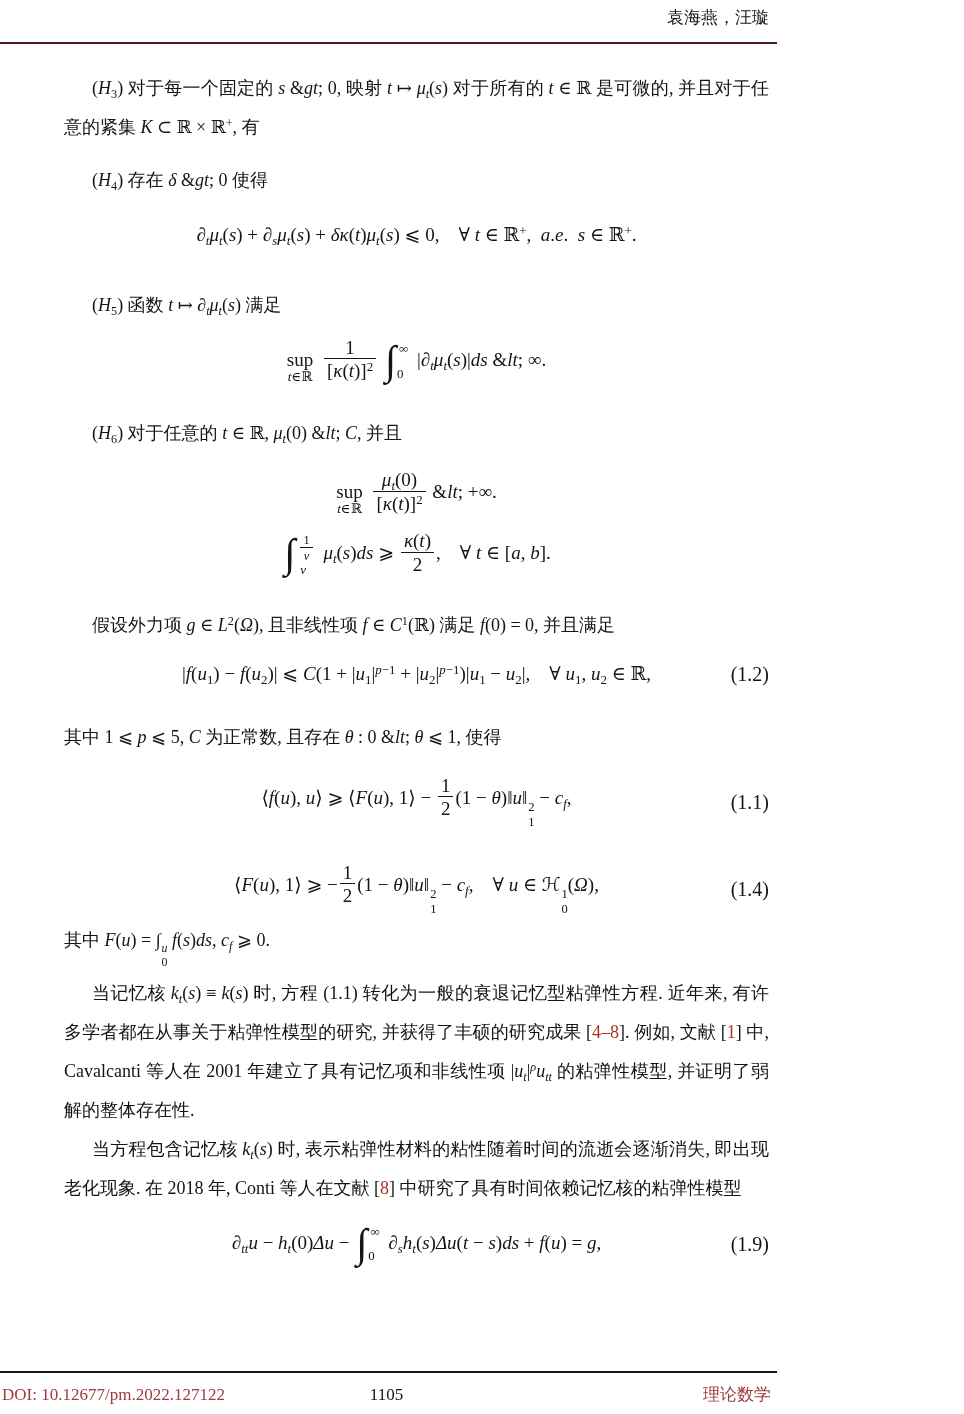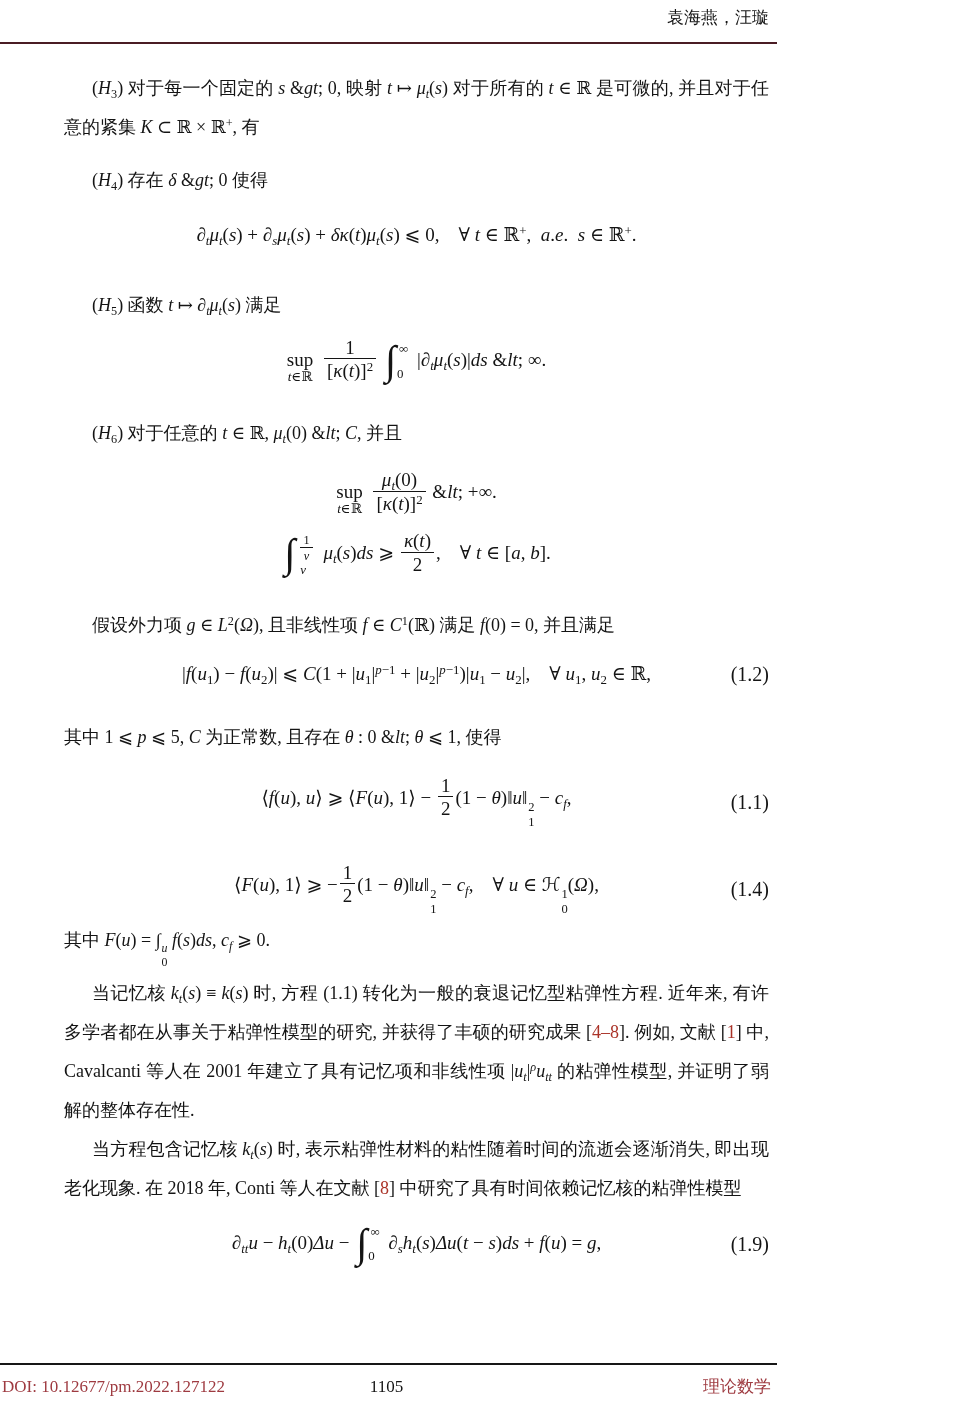--- a/index.html
+++ b/index.html
@@ -53,21 +53,21 @@
   .isym{font-size:2.15em;line-height:1.0;align-self:center;}
   .ilims{display:inline-flex;flex-direction:column;justify-content:space-between;font-size:0.68em;line-height:1.1;padding:1px 0;}
   .ilims>.iu{display:block;padding-left:3px;}
   .ilims>.il{display:block;margin-left:-4px;}
   .ilims .mfrac{vertical-align:middle;font-size:0.95em;}
   .mstack{display:inline-flex;flex-direction:column;font-size:0.66em;line-height:1.2;vertical-align:-0.55em;text-align:left;margin-left:1px;}
   .cite{color:var(--citation);}
   
   .footer{position:absolute;left:0;right:0;bottom:0;}
   .rule-bottom{border-top:2px solid var(--rule-footer);}
-  .footer-row{display:flex;align-items:flex-start;padding:11px 6px 16px 2px;font-size:17px;line-height:22px;}
+  .footer-row{display:flex;align-items:flex-start;padding:11px 6px 8px 2px;font-size:17px;line-height:22px;}
   .footer-row>.doi{flex:1;text-align:left;color:var(--footer-accent);}
   .footer-row>.pageno{flex:1;text-align:center;}
   .footer-row>.journal{flex:1;text-align:right;color:var(--footer-accent);}
 </style>
 </head>
 <body>
 
 <div class="page">
 
   <div class="header">

